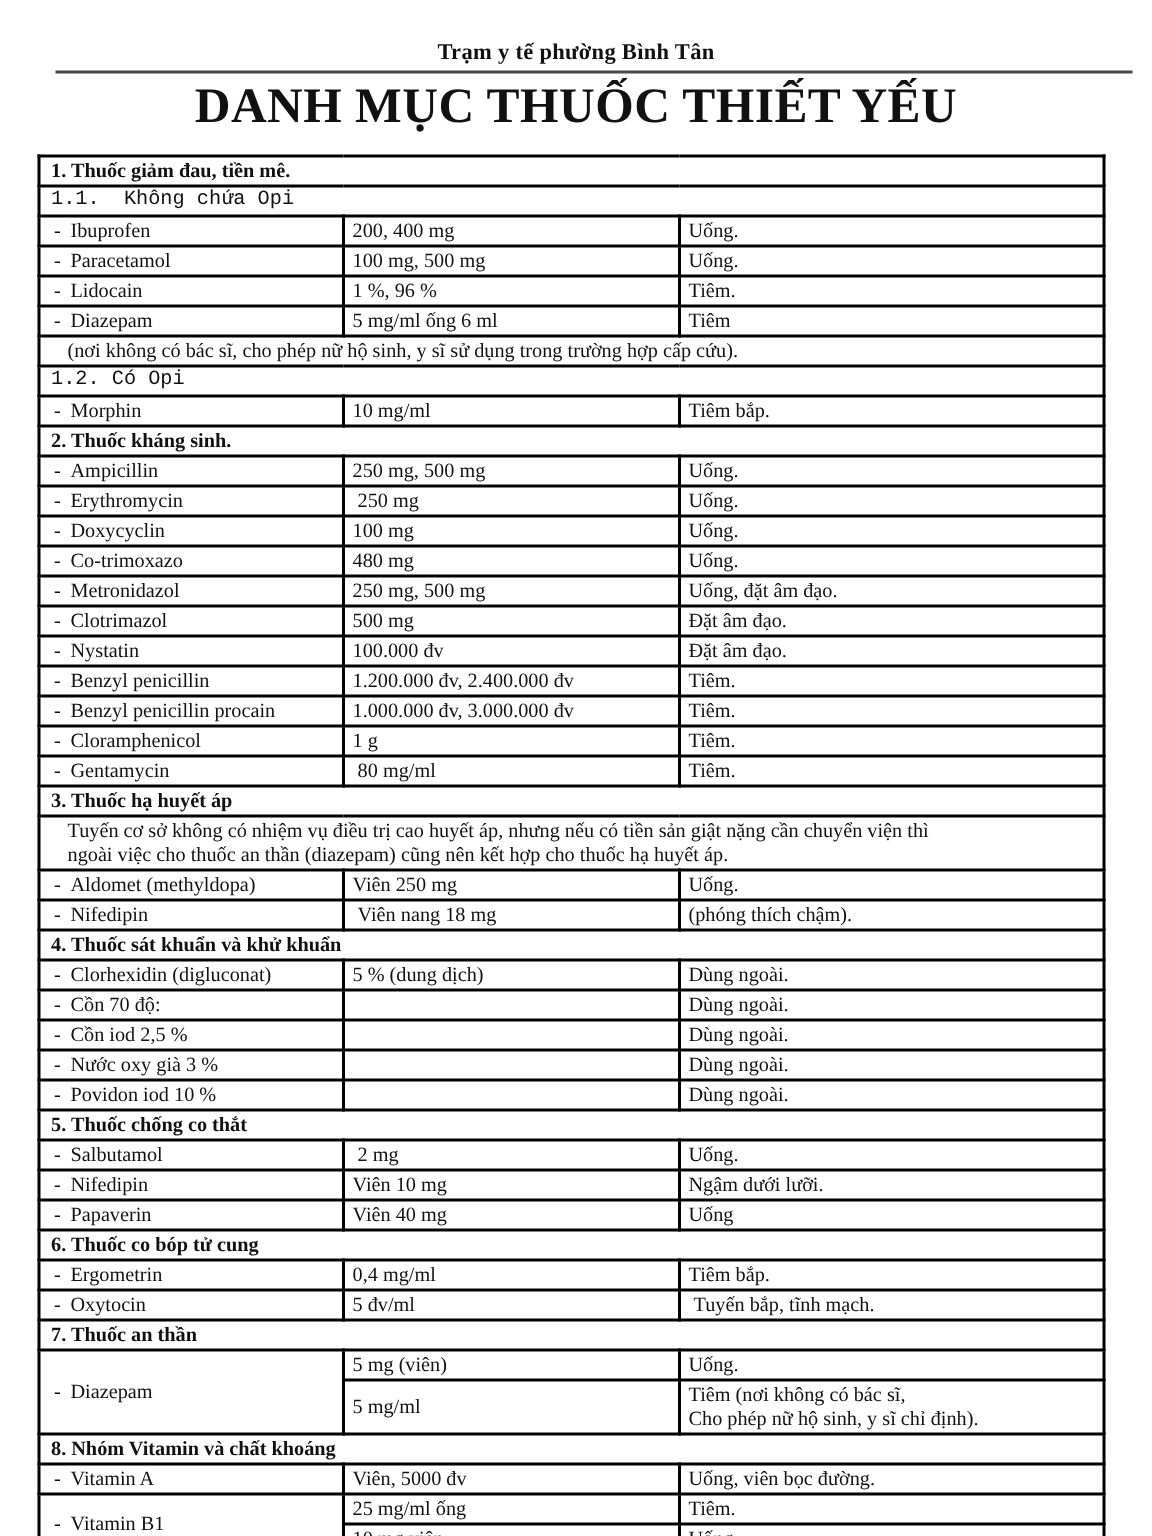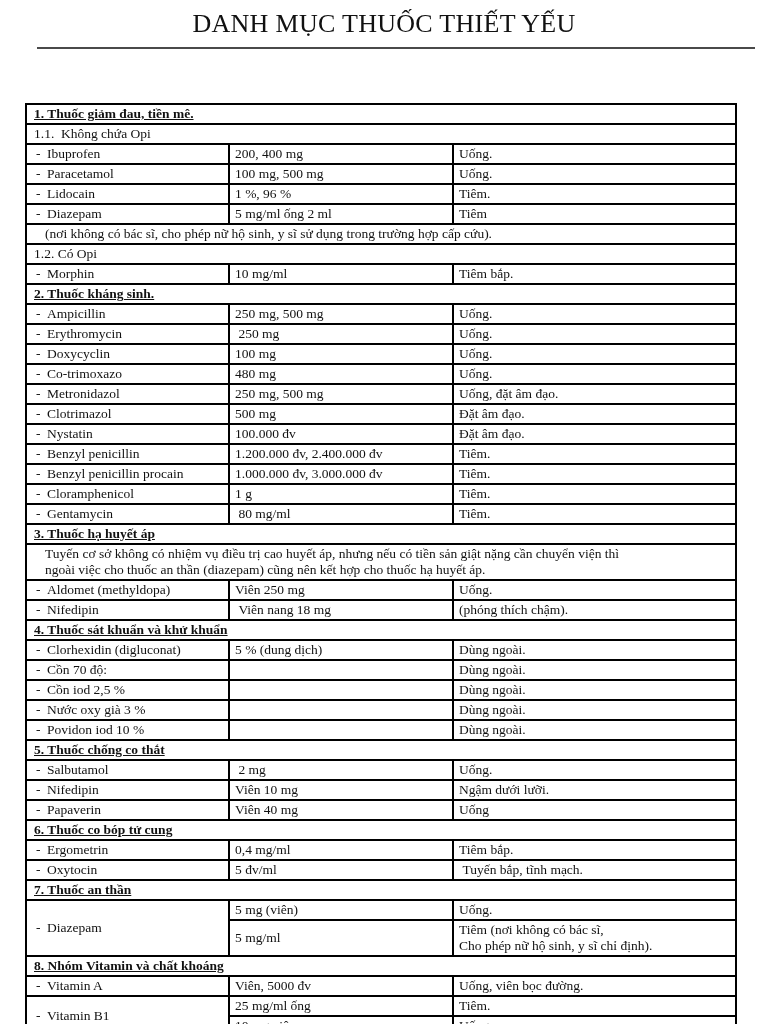--- a/index.html
+++ b/index.html
@@ -25,56 +25,57 @@
     position: absolute;
     left: 37px;
     top: 47px;
     width: 718px;
     height: 2px;
     background: #4a4a4a;
   }
   .page-title {
     margin-top: 9px;
     text-align: center;
-    font-size: 26px;
-    font-weight: normal;
+    font-size: 33px;
+    font-weight: bold;
     letter-spacing: 0.3px;
   }
   .med-table {
     position: absolute;
     left: 25px;
     top: 103px;
     width: 710px;
     border-collapse: collapse;
     table-layout: fixed;
     font-size: 13.5px;
   }
   .med-table td {
     border: 2px solid #000;
     vertical-align: middle;
     line-height: 16px;
     padding: 1px 5px;
     white-space: pre-wrap;
     overflow: hidden;
   }
   .med-table td.name-cell { padding-left: 0; border-radius: 10px; }
-  td.section-cell { font-weight: bold; padding-left: 7px; text-decoration: underline; }
-  td.subsection-cell { padding-left: 7px; }
+  td.section-cell { font-weight: bold; padding-left: 7px; }
+  td.subsection-cell { padding-left: 7px; font-family: Liberation Mono, monospace; }
   td.note-cell { padding-left: 18px; }
   .dash {
     display: inline-block;
     width: 20px;
     padding-left: 9px;
     vertical-align: top;
   }
 </style>
 </head>
 <body>
 
 <div class="page">
+  <div class="clinic-name">Trạm y tế phường Bình Tân</div>
   <div class="header-rule"></div>
   <div class="page-title">DANH MỤC THUỐC THIẾT YẾU</div>
 
   <table class="med-table">
     <colgroup>
       <col style="width:203px">
       <col style="width:224px">
       <col style="width:283px">
     </colgroup>
     <tbody>
@@ -94,21 +95,21 @@
           <td>100 mg, 500 mg</td>
           <td>Uống.</td>
         </tr>
         <tr>
           <td class="name-cell"><span class="dash">-</span><span>Lidocain</span></td>
           <td>1 %, 96 %</td>
           <td>Tiêm.</td>
         </tr>
         <tr>
           <td class="name-cell"><span class="dash">-</span><span>Diazepam</span></td>
-          <td>5 mg/ml ống 2 ml</td>
+          <td>5 mg/ml ống 6 ml</td>
           <td>Tiêm</td>
         </tr>
         <tr>
           <td class="note-cell" colspan="3">(nơi không có bác sĩ, cho phép nữ hộ sinh, y sĩ sử dụng trong trường hợp cấp cứu).</td>
         </tr>
         <tr>
           <td class="subsection-cell" colspan="3">1.2. Có Opi</td>
         </tr>
         <tr>
           <td class="name-cell"><span class="dash">-</span><span>Morphin</span></td>

